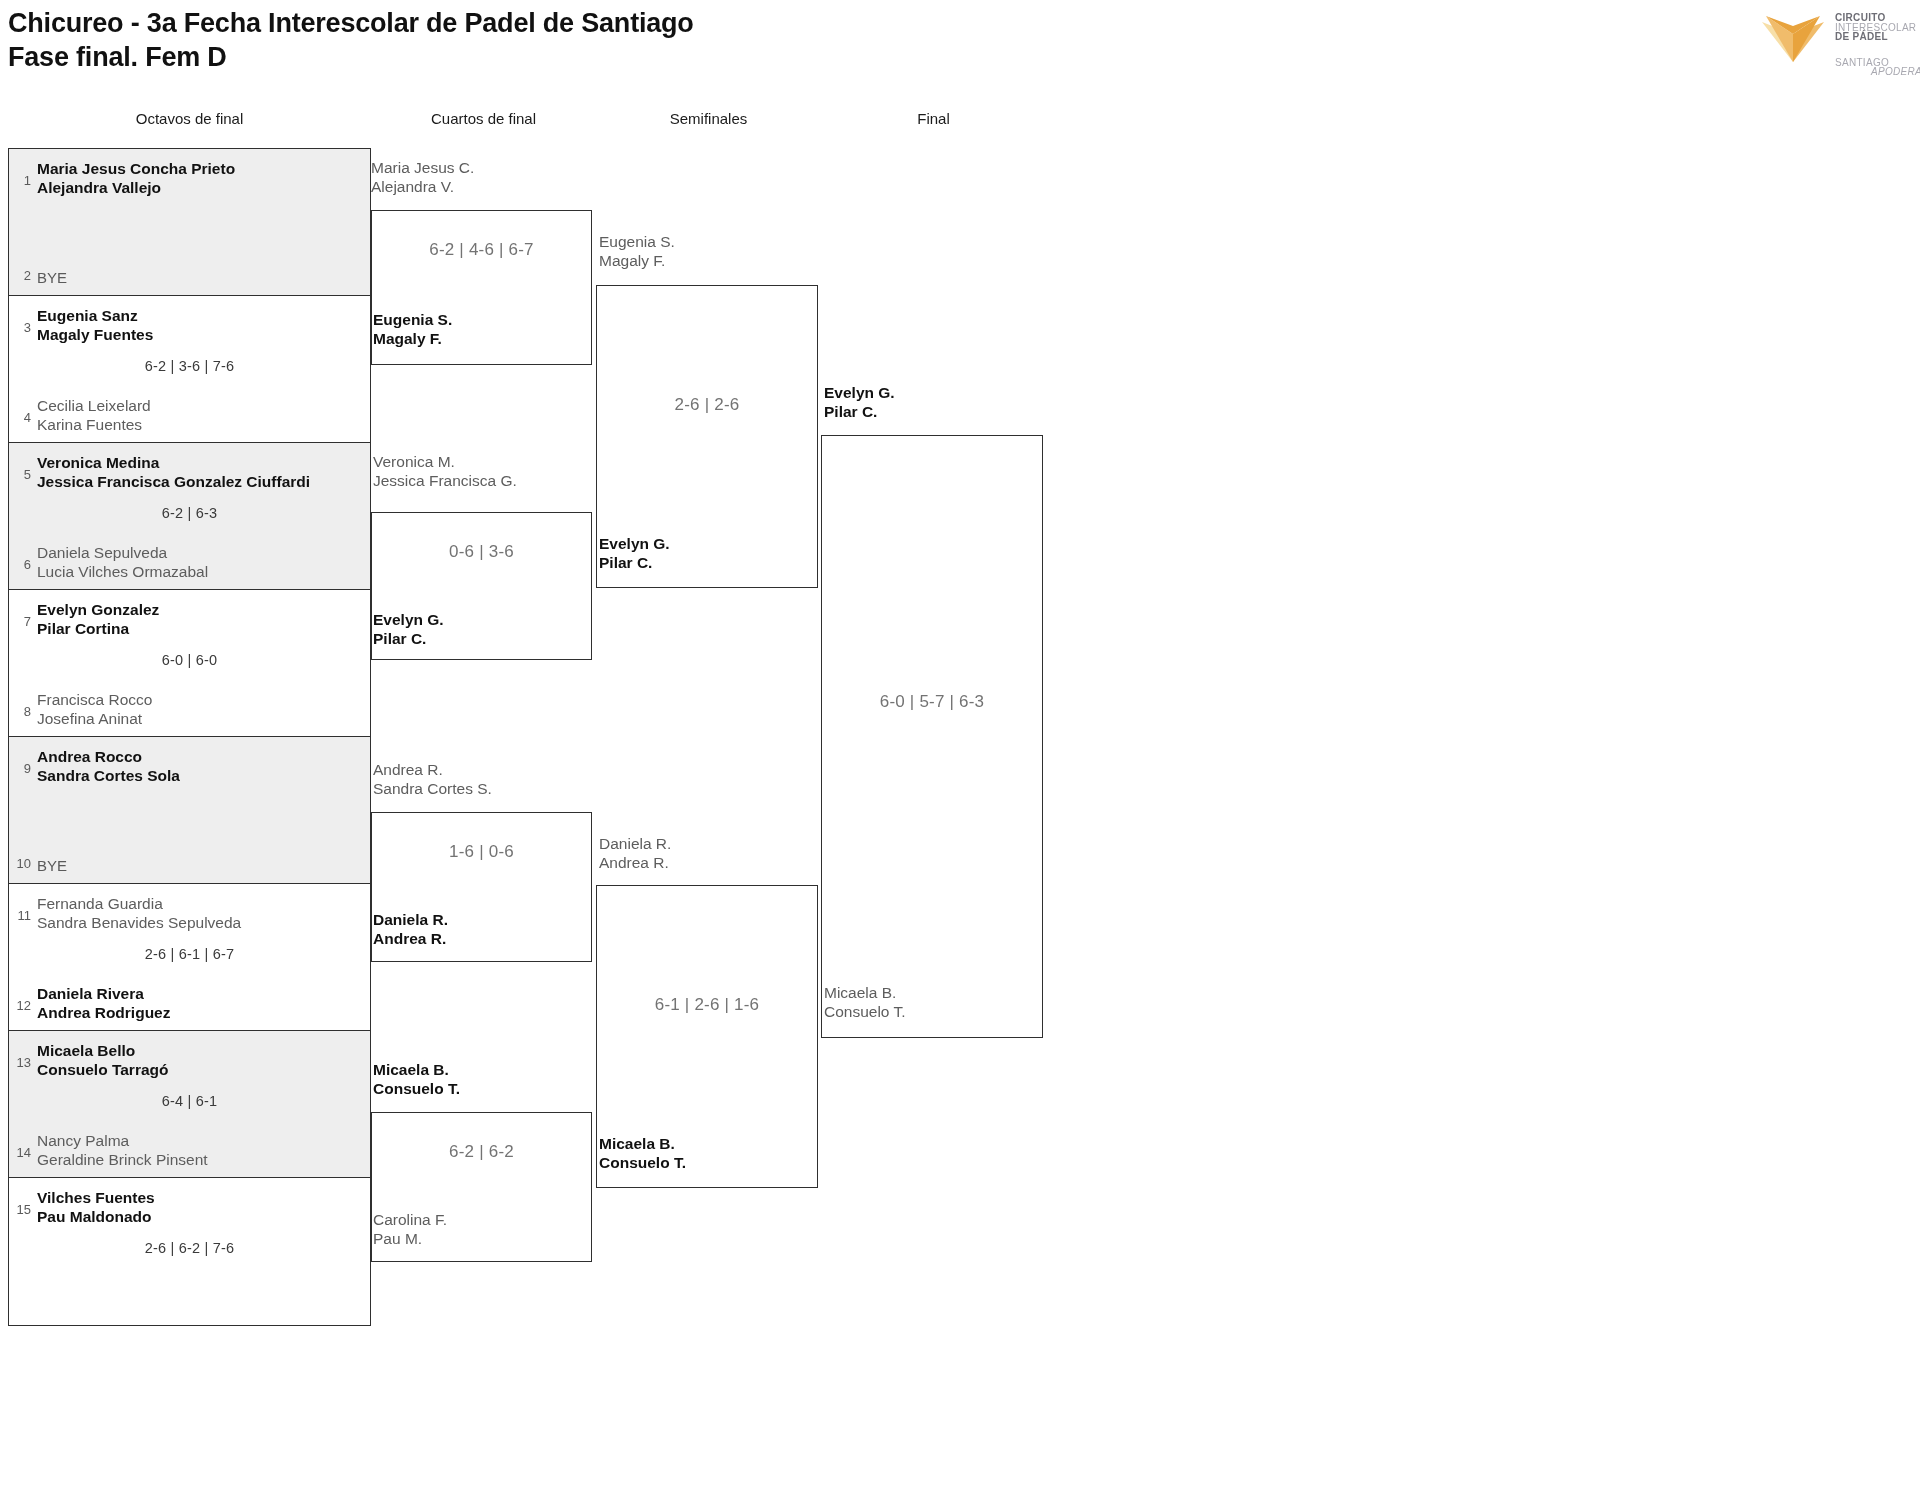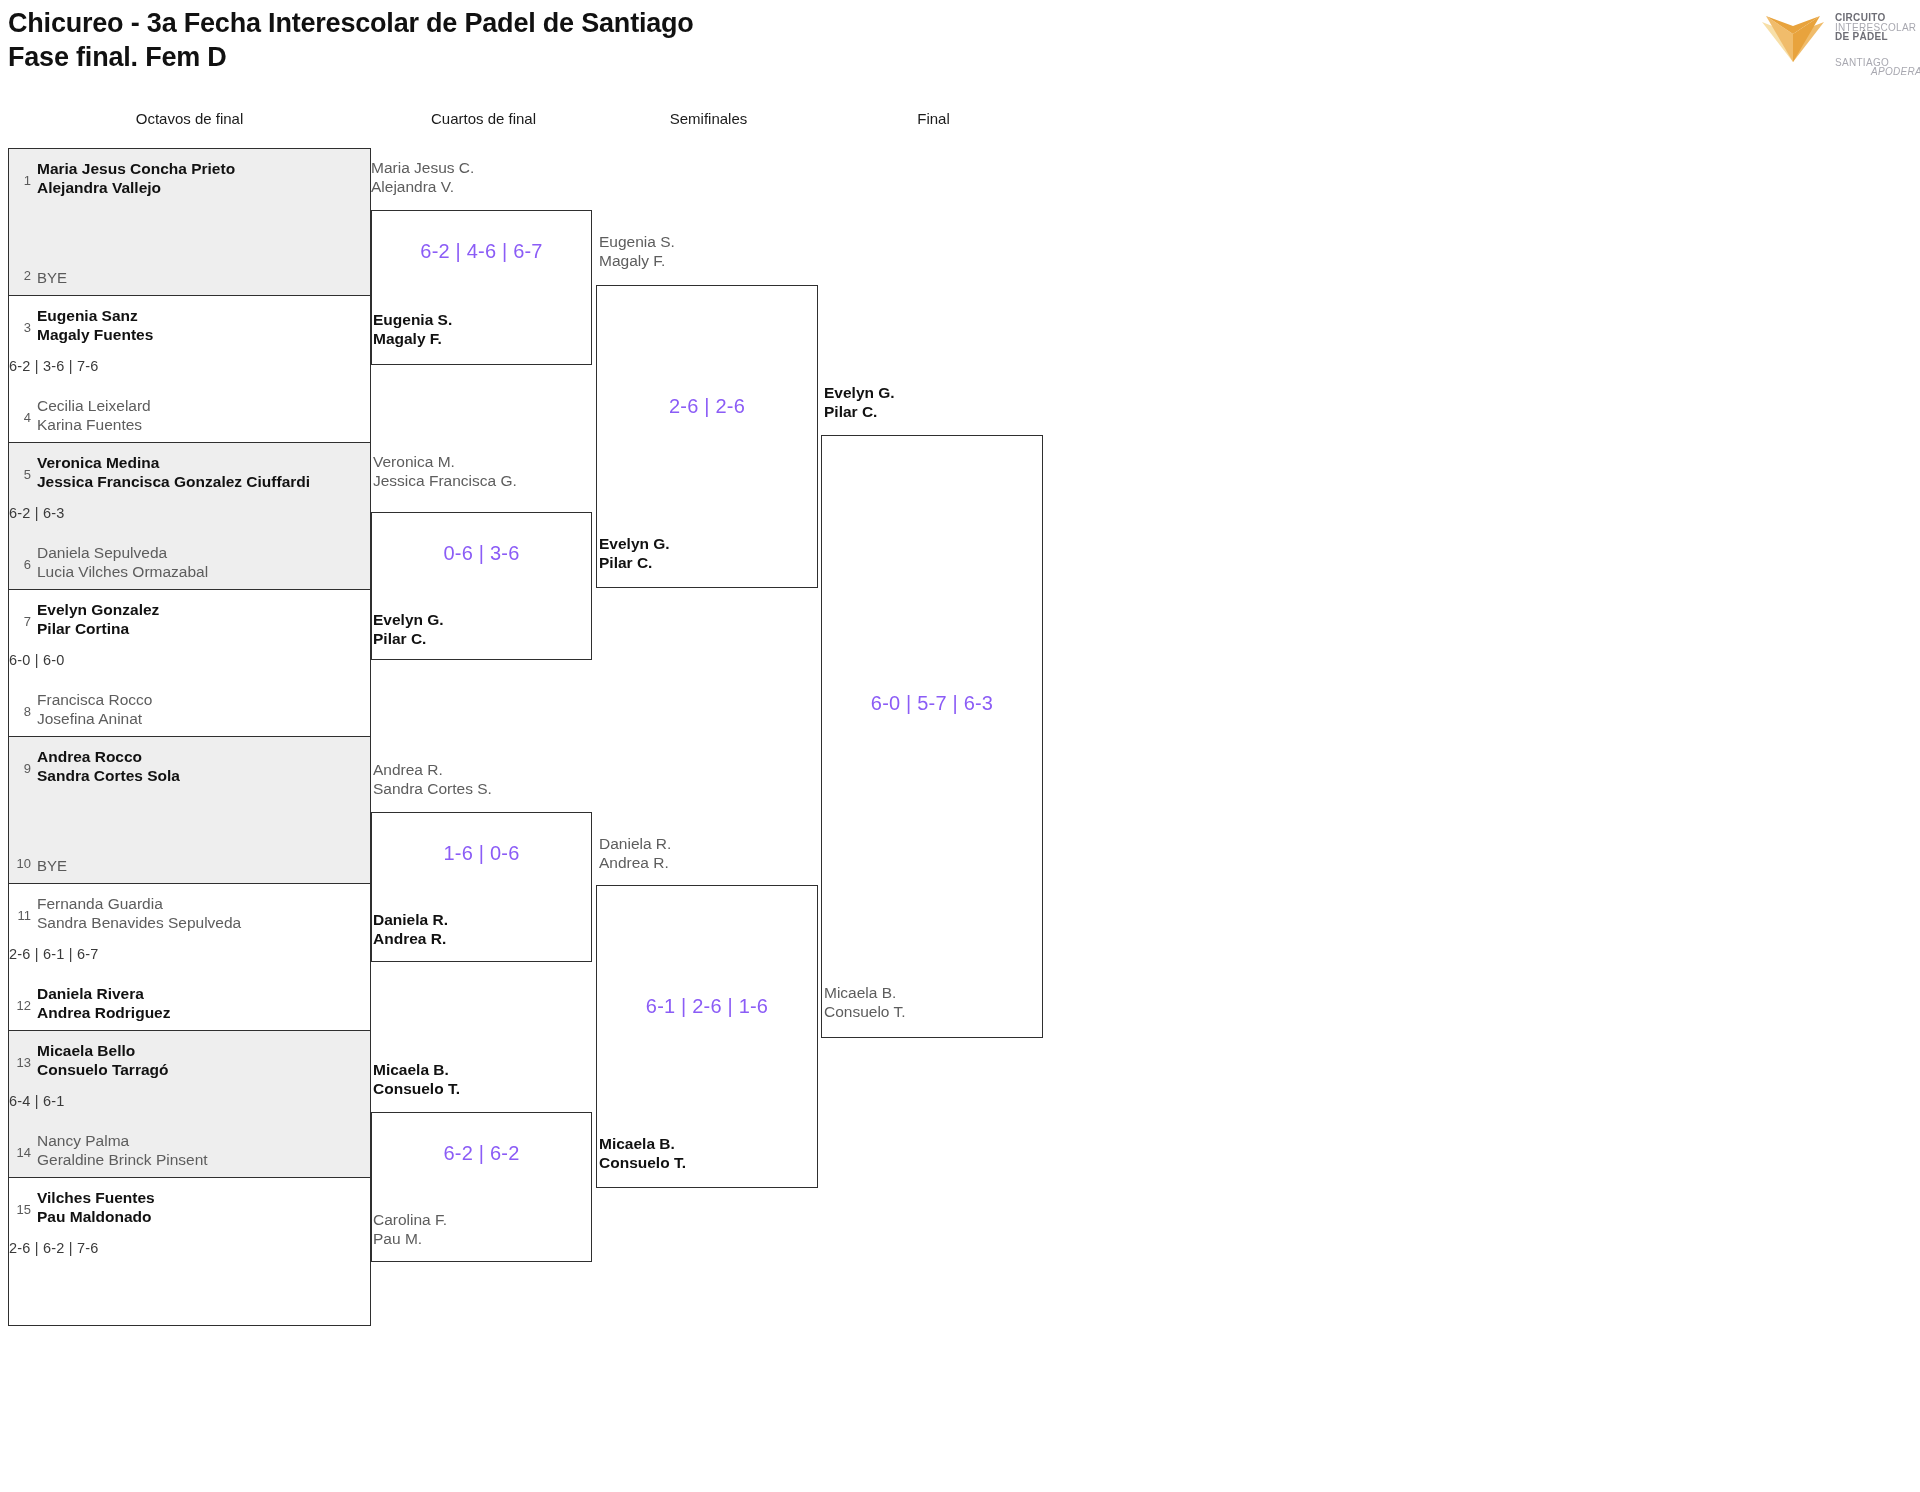--- a/index.html
+++ b/index.html
@@ -117,35 +117,36 @@
   .loser  .names { font-weight: normal; color: #5d5d5d; }
   .bye-label {
     font-size: 15px;
     color: #5a5a5a;
     line-height: 19px;
   }
   .r1-score {
     position: absolute;
     left: 0; top: 62px;
     width: 361px;
+    text-align: center;
     font-size: 14.5px;
     color: #3a3a3a;
     letter-spacing: 0.2px;
   }
 
   
   .conn {
     position: absolute;
     border: 1px solid #2f2f2f;
   }
   .conn-score {
     position: absolute;
     text-align: center;
-    font-size: 20px;
-    color: #8b5cf6;
+    font-size: 17px;
+    color: #737373;
     letter-spacing: 0.2px;
     white-space: nowrap;
   }
   .entrant {
     position: absolute;
     font-size: 15.5px;
     line-height: 19px;
     white-space: nowrap;
   }
   .entrant.winner { font-weight: bold; color: #111111; }

